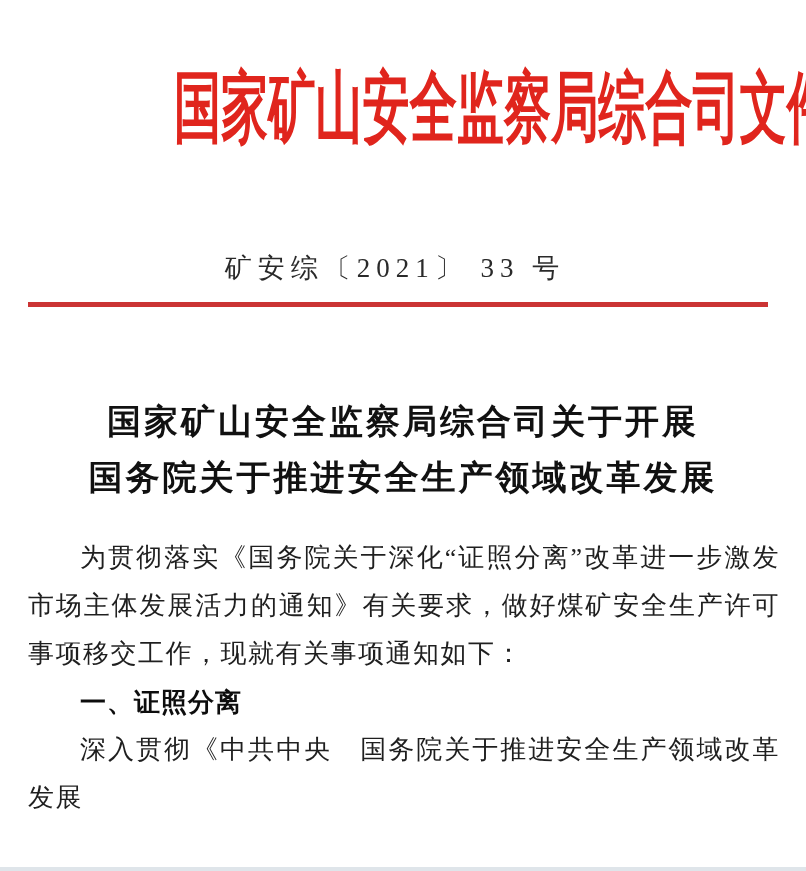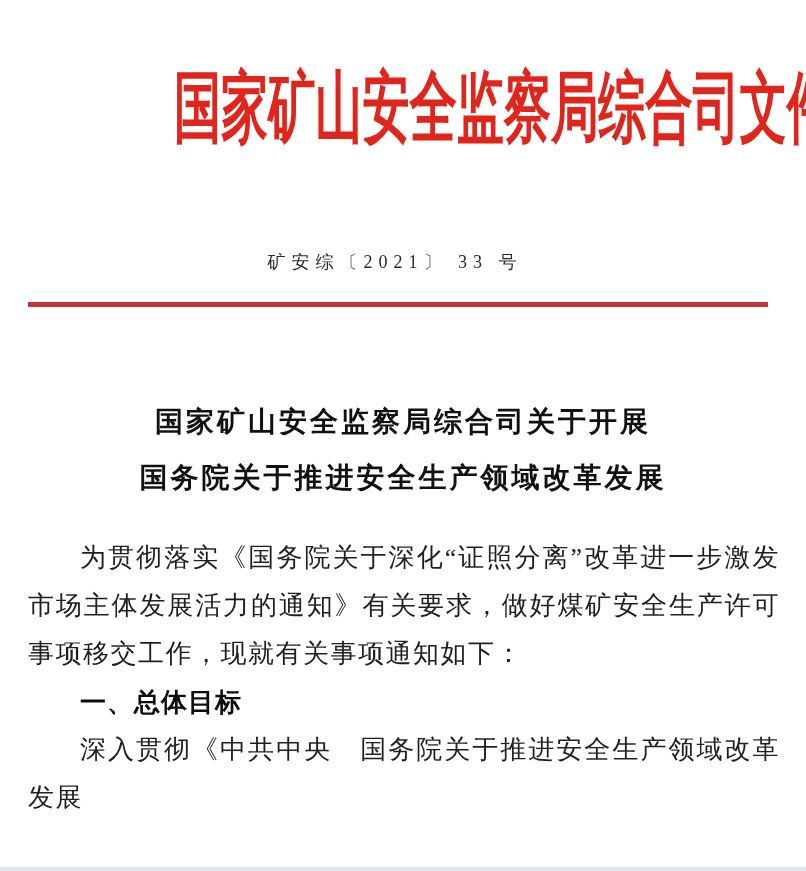--- a/index.html
+++ b/index.html
@@ -38,21 +38,21 @@
     transform-origin: center center;
   }
 
   
   .doc-number {
     position: absolute;
     top: 250px;
     left: 0;
     width: 790px;
     text-align: center;
-    font-size: 18px;
+    font-size: 27px;
     letter-spacing: 6px;
     color: #2a2a2a;
   }
 
   
   .red-divider {
     position: absolute;
     top: 302px;
     left: 28px;
     width: 740px;
@@ -60,21 +60,21 @@
     background: #cb3434;
   }
 
   
   .doc-title {
     position: absolute;
     top: 394px;
     left: 0;
     width: 806px;
     text-align: center;
-    font-size: 28px;
+    font-size: 34px;
     font-weight: bold;
     line-height: 56px;
     letter-spacing: 3px;
     color: #111111;
   }
 
   
   .body-text {
     position: absolute;
     top: 534px;
@@ -123,19 +123,19 @@
 
   <div class="red-divider"></div>
 
   <div class="doc-title">
     <div>国家矿山安全监察局综合司关于开展</div>
     <div>国务院关于推进安全生产领域改革发展</div>
   </div>
 
   <div class="body-text">
     <p class="para-indent">为贯彻落实《国务院关于深化“证照分离”改革进一步激发市场主体发展活力的通知》有关要求，做好煤矿安全生产许可事项移交工作，现就有关事项通知如下：</p>
-    <p class="para-indent section-heading">一、总体目标</p>
+    <p class="para-indent section-heading">一、证照分离</p>
     <p class="para-indent">深入贯彻《中共中央　国务院关于推进安全生产领域改革发展</p>
   </div>
 
   <div class="bottom-edge"></div>
 
 </div>
 
 </body></html>

